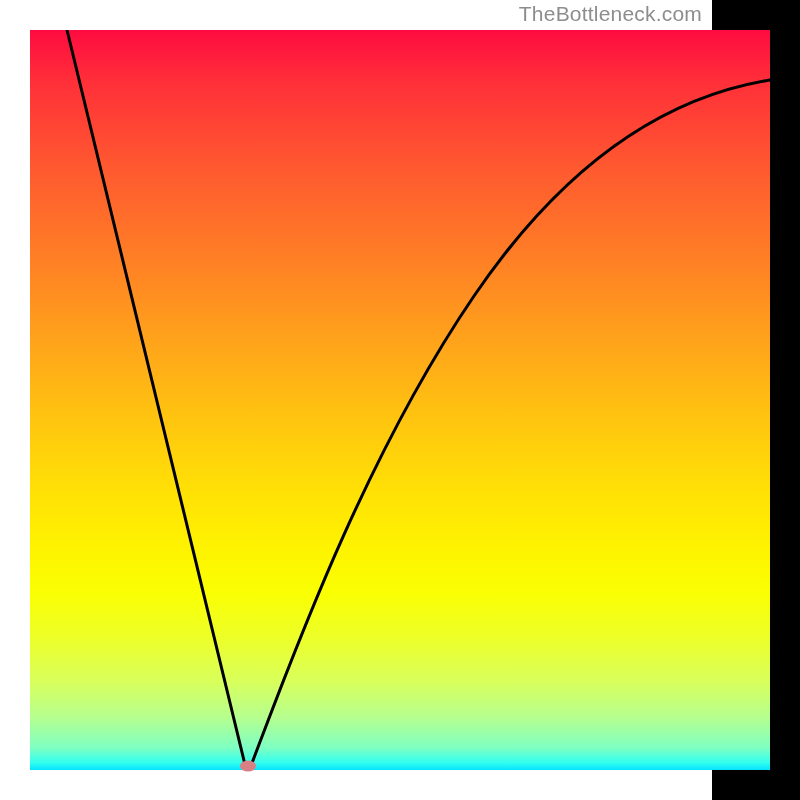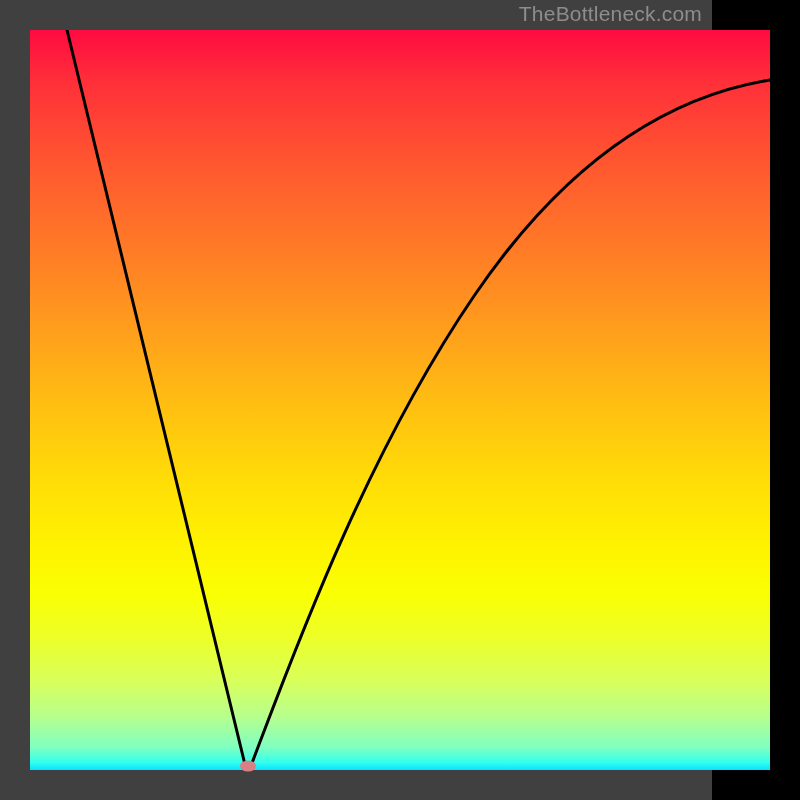--- a/index.html
+++ b/index.html
@@ -8,21 +8,21 @@
     width: 800px;
     height: 800px;
     background: #000000;
     font-family: Arial, Helvetica, sans-serif;
     overflow: hidden;
   }
   .frame {
     position: relative;
     width: 712px;
     height: 800px;
-    background: #404040;
+    background: #ffffff;
   }
   .plot-area {
     position: absolute;
     left: 30px;
     top: 30px;
     width: 740px;
     height: 740px;
     background: linear-gradient(to bottom,
       #fe0b40 0%,
       #ff2f39 7%,

